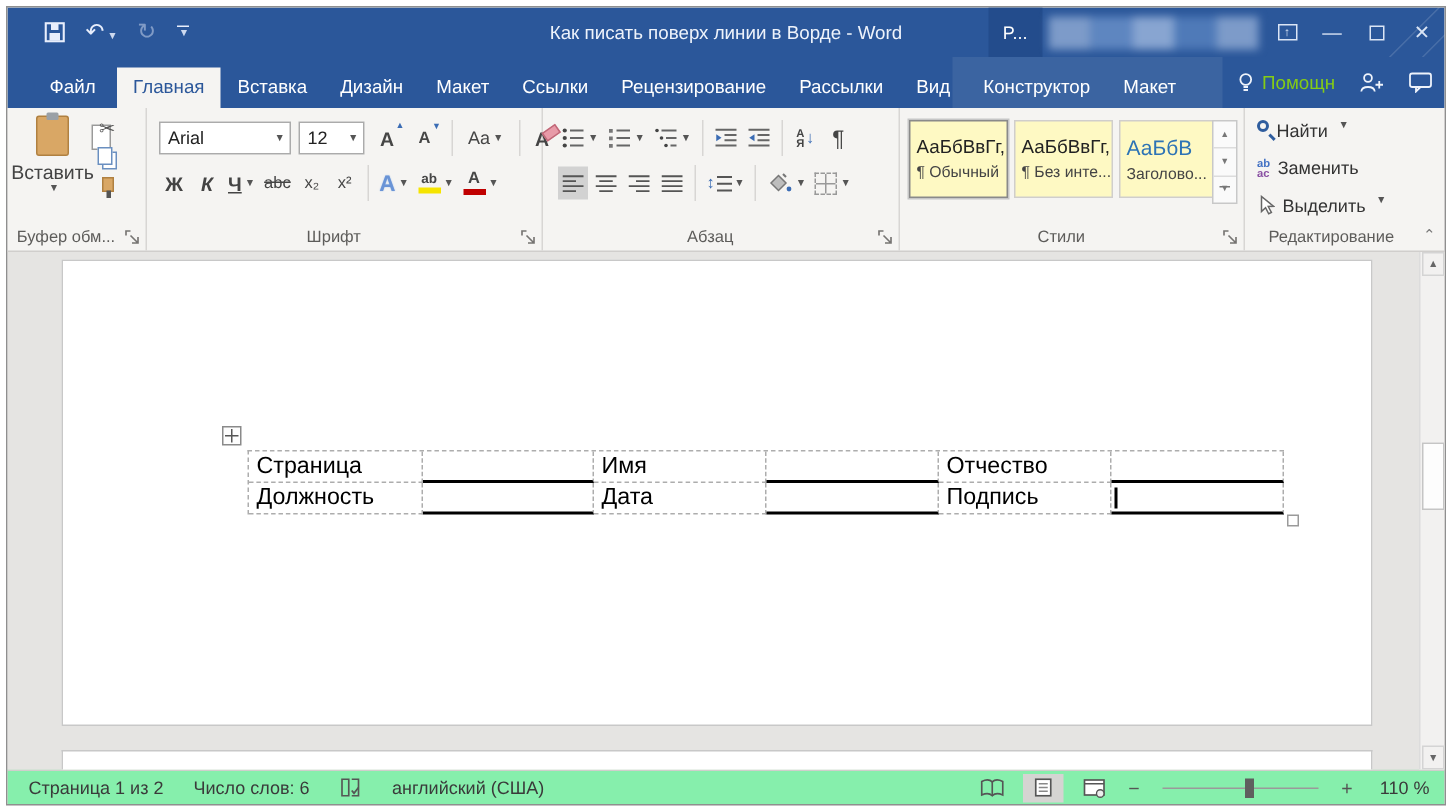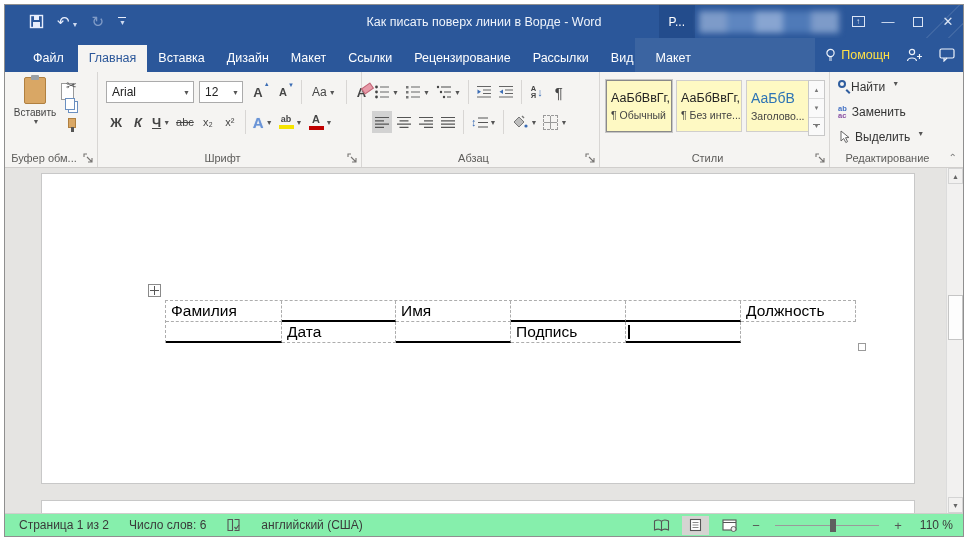--- a/index.html
+++ b/index.html
@@ -26,42 +26,42 @@
   .ribbonopts { width:13px; height:11px; border:1px solid #dbe5f5; position:relative; font-size:8px; color:#dbe5f5; text-align:center; line-height:9px; }
   .maxbox { width:10px; height:10px; border:1px solid #dbe5f5; }
 
   
   .tabrow { height:34px; background:#2b579a; display:flex; align-items:flex-end; position:relative; flex-shrink:0; }
   .ctx-bg { position:absolute; left:630px; top:0; width:180px; height:34px; background:rgba(255,255,255,0.08); }
   .tab { position:relative; color:#fff; font-size:12.5px; padding:0 11px; height:27px; line-height:27px; cursor:default; }
   .tab.active { background:#f5f4f2; color:#2b579a; }
   .tab.file { padding:0 14px; }
   .tabrow-right { position:absolute; right:8px; top:0; height:34px; display:flex; align-items:center; gap:16px; color:#fff; }
-  .helpwrap { display:flex; align-items:center; gap:5px; font-size:12.5px; color:#fde047; }
+  .helpwrap { display:flex; align-items:center; gap:5px; font-size:12.5px; color:#84cc16; }
 
   
   .ribbon { height:96px; background:#f5f4f2; position:relative; border-bottom:1px solid #d0cecc; flex-shrink:0; color:#464646; }
   .rgroup { position:absolute; top:0; height:95px; border-right:1px solid #d8d6d4; }
   .grouplabel { position:absolute; bottom:3px; left:0; right:14px; text-align:center; font-size:11px; color:#5d5c5a; white-space:nowrap; }
   .launcher { position:absolute; right:3px; bottom:3px; width:11px; height:11px; }
   .collapse { position:absolute; right:6px; bottom:4px; font-size:10px; color:#777; }
   .rrow { position:absolute; display:flex; align-items:center; }
   .btn { display:flex; align-items:center; justify-content:center; min-width:20px; height:22px; padding:0 2px; }
   .btn.sel { background:#d2d2d2; }
   .caret { font-size:7px; color:#555; margin-left:2px; }
   .vsep { width:1px; height:24px; background:#d8d6d4; margin:0 3px; }
   .combo { background:#fff; border:1px solid #ababab; height:22px; display:flex; align-items:center; font-size:12px; padding:0 3px 0 5px; color:#222; }
   .combo .caret { margin-left:auto; }
 
   
   .pastebtn { display:flex; flex-direction:column; align-items:center; width:48px; margin:5px 0 0 6px; }
   .clipicon { width:22px; height:27px; background:#d9a765; border:1px solid #b08040; border-radius:2px; position:relative; }
   .clipicon .clip { position:absolute; left:6px; top:-3px; width:8px; height:5px; background:#9aa0a6; border-radius:1px; }
   .clipicon .page { position:absolute; right:-4px; bottom:-2px; width:13px; height:17px; background:#fff; border:1px solid #9a9a9a; }
-  .paste-label { font-size:10px; margin-top:3px; color:#444; }
+  .paste-label { font-size:13px; margin-top:3px; color:#444; }
   .clipcol { position:absolute; left:60px; top:6px; display:flex; flex-direction:column; gap:5px; align-items:center; }
   .copyicon { width:10px; height:12px; border:1px solid #6a8fc0; background:#fff; box-shadow:3px 3px 0 -1px #fff, 3px 3px 0 0 #6a8fc0; margin:0 3px 3px 0; }
   .painticon { width:8px; height:10px; background:#d9a765; border:1px solid #b08040; position:relative; }
   .painticon:after { content:""; position:absolute; left:2px; bottom:-5px; width:3px; height:5px; background:#555; }
 
   
   .L { font-weight:bold; font-size:13px; color:#444; }
   .it { font-style:italic; }
   .un { text-decoration:underline; }
   .strike { text-decoration:line-through; font-size:11px; font-weight:normal; }
@@ -175,20 +175,21 @@
     <div style="width:14px"></div>
     <div class="tab file">Файл</div>
     <div class="tab active">Главная</div>
     <div class="tab">Вставка</div>
     <div class="tab">Дизайн</div>
     <div class="tab">Макет</div>
     <div class="tab">Ссылки</div>
     <div class="tab">Рецензирование</div>
     <div class="tab">Рассылки</div>
     <div class="tab">Вид</div>
+    <div class="tab">Конструктор</div>
     <div class="tab">Макет</div>
     <div class="tabrow-right">
       <span class="helpwrap">
         <svg width="11" height="15" viewBox="0 0 11 15">
               <circle cx="5.5" cy="5" r="3.6" fill="none" stroke="#eef3fb" stroke-width="1.2"></circle>
               <path d="M4 10 h3 M4 12 h3" stroke="#eef3fb" stroke-width="1.2"></path>
             </svg>
         <span>Помощн</span>
       </span>
       <svg width="17" height="14" viewBox="0 0 17 14">
@@ -462,24 +463,25 @@
       </div>
       <div class="grouplabel" style="right:0">Редактирование</div>
     </div>
     <div class="collapse">⌃</div>
   </div>
 
   <div class="docarea">
     <div class="page">
       <div class="movehandle"></div>
       <div class="wtable">
-        <div class="cell">Фамилия</div>
+        <div class="cell">Страница</div>
         <div class="cell blank"></div>
         <div class="cell">Имя</div>
         <div class="cell blank"></div>
+        <div class="cell">Отчество</div>
         <div class="cell blank"></div>
         <div class="cell">Должность</div>
         <div class="cell blank"></div>
         <div class="cell">Дата</div>
         <div class="cell blank"></div>
         <div class="cell">Подпись</div>
         <div class="cell blank cursorcell"></div>
       </div>
       <div class="resizehandle"></div>
     </div>

